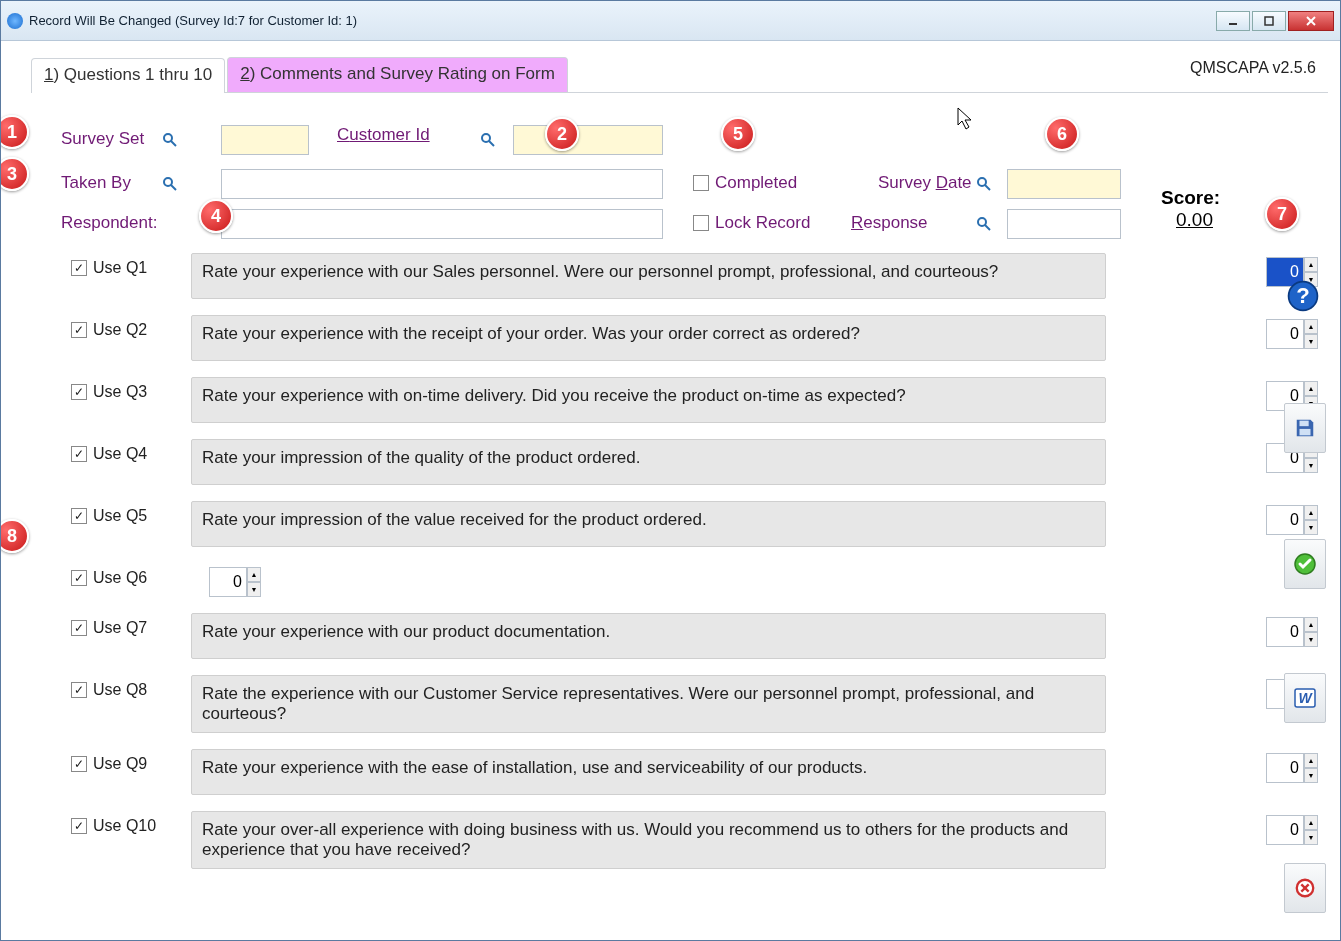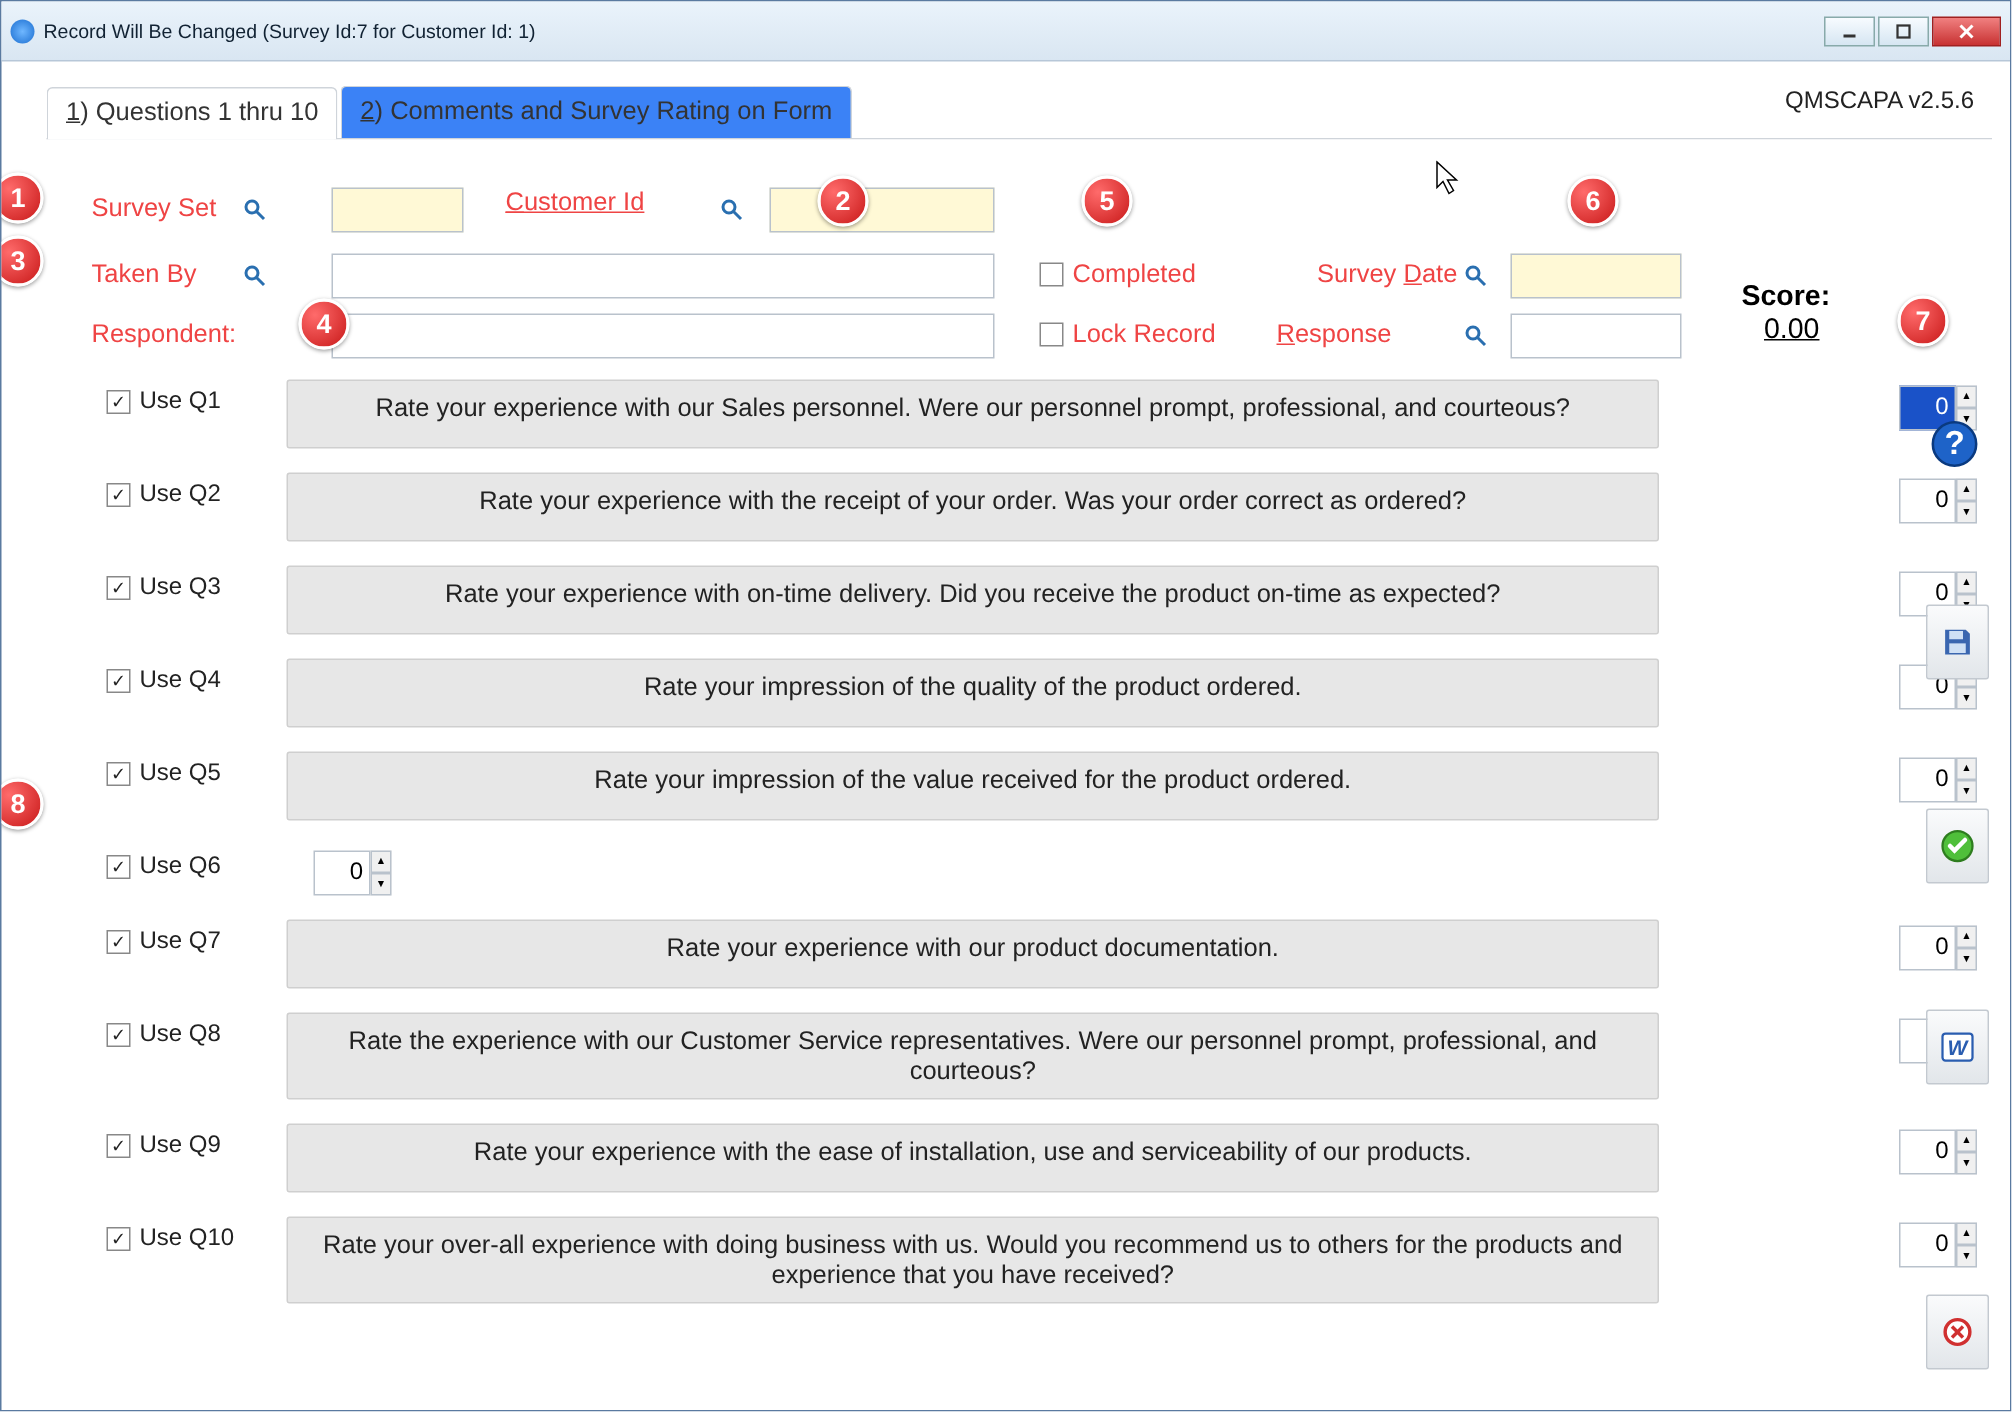--- a/index.html
+++ b/index.html
@@ -6,37 +6,37 @@
   body { margin:0; background:#fff; }
   .window { width:1341px; height:941px; border:1px solid #5a7aa0; position:relative; background:#fff; display:flex; flex-direction:column; }
   .titlebar { height:40px; background:linear-gradient(#eaf3fb,#d9e6f2); border-bottom:1px solid #b7c7d8; display:flex; align-items:center; padding:17px 6px; font-size:13px; color:#123; position:relative;}
   .titlebar .icon { width:16px; height:16px; border-radius:50%; background:radial-gradient(#6fb7ff,#1a6dd0); margin-right:6px; flex:0 0 auto;}
   .titlebar .title { flex:1 1 auto; white-space:nowrap; overflow:hidden;}
   .win-btns { display:flex; gap:2px;}
   .win-btn { width:34px; height:20px; border:1px solid #8aa; background:linear-gradient(#f7fbff,#d6e6f2); font-size:10px; display:flex; align-items:center; justify-content:center; cursor:pointer;}
   .win-btn.close { background:linear-gradient(#f08080,#c83232); border-color:#a02020; color:#fff; width:46px;}
   .content { flex:1 1 auto; padding:16px 12px 8px 12px; position:relative; overflow:hidden;}
   .tabs { display:flex; align-items:flex-end; border-bottom:1px solid #cfd4da; margin-left:18px; margin-right:0; }
-  .tab { padding:6px 12px 8px 12px; font-size:17px; color:#333; background:#3b82f6; border:1px solid #cfd4da; border-bottom:none; margin-right:2px; border-radius:4px 4px 0 0; cursor:pointer;}
+  .tab { padding:6px 12px 8px 12px; font-size:17px; color:#333; background:#f0abfc; border:1px solid #cfd4da; border-bottom:none; margin-right:2px; border-radius:4px 4px 0 0; cursor:pointer;}
   .tab.active { background:#fff; position:relative; top:1px;}
   .version { position:absolute; top:18px; right:24px; font-size:16px; color:#222;}
   .panel { border:0 solid #cfd4da; border-top:none; padding:18px 10px 6px 10px; margin-left:18px; margin-right:0; background:#fff;}
-  .lbl { font-size:17px; color:#ef4444; white-space:nowrap; }
+  .lbl { font-size:17px; color:#701a75; white-space:nowrap; }
   .lookup { width:18px; height:18px; display:inline-flex; align-items:center; justify-content:center; cursor:pointer;}
   .lookup svg { width:16px; height:16px;}
   .txt { height:30px; border:1px solid #b9c2cc; background:#fff; font-size:15px; padding:2px 6px;}
   .txt.req { background:#fff9d6;}
   .chk { width:16px; height:16px; border:1px solid #888; display:inline-flex; align-items:center; justify-content:center; font-size:12px; color:#222; cursor:pointer; background:#fff;}
   
   .header-area { position:relative; height:120px; margin:14px 0 8px 0;}
   .abs { position:absolute; }
   
   .qrow { display:flex; align-items:flex-start; margin:6px 0 16px 0; }
   .qchk-col { width:150px; display:flex; align-items:center; gap:6px; font-size:16px; color:#222; padding-left:30px; padding-top:6px;}
-  .qtext-col { flex:1 1 auto;text-align:center; }
+  .qtext-col { flex:1 1 auto; }
   .qtext { background:#e7e7e7; border:1px solid #cfcfcf; padding:8px 10px; font-size:17px; color:#222; min-height:46px; border-radius:2px; width:915px;}
   .qscore-col { width:70px; padding-left:18px; padding-top:4px;}
   .spin { display:flex; align-items:stretch; height:30px;}
   .spin input { width:38px; text-align:right; border:1px solid #b9c2cc; font-size:16px; padding-right:4px;}
   .spin .btns { display:flex; flex-direction:column; width:14px;}
   .spin .btns button { flex:1; border:1px solid #b9c2cc; background:#f0f0f0; font-size:7px; padding:0; line-height:1; cursor:pointer;}
   .action-btn { width:42px; height:50px; border:1px solid #c3c9d0; background:linear-gradient(#fafbfc,#e2e6ea); margin-bottom:74px; display:flex; align-items:center; justify-content:center; cursor:pointer; border-radius:2px;}
   .help-icon { width:34px; height:34px; }
   
   .callout { position:absolute; width:34px; height:34px; border-radius:50%; background:radial-gradient(circle at 30% 30%, #ff6b6b, #c81818); color:#fff; font-weight:bold; font-size:18px; display:flex; align-items:center; justify-content:center; border:2px solid #fff; box-shadow:0 1px 3px rgba(0,0,0,.4); z-index:50; pointer-events:none;}

